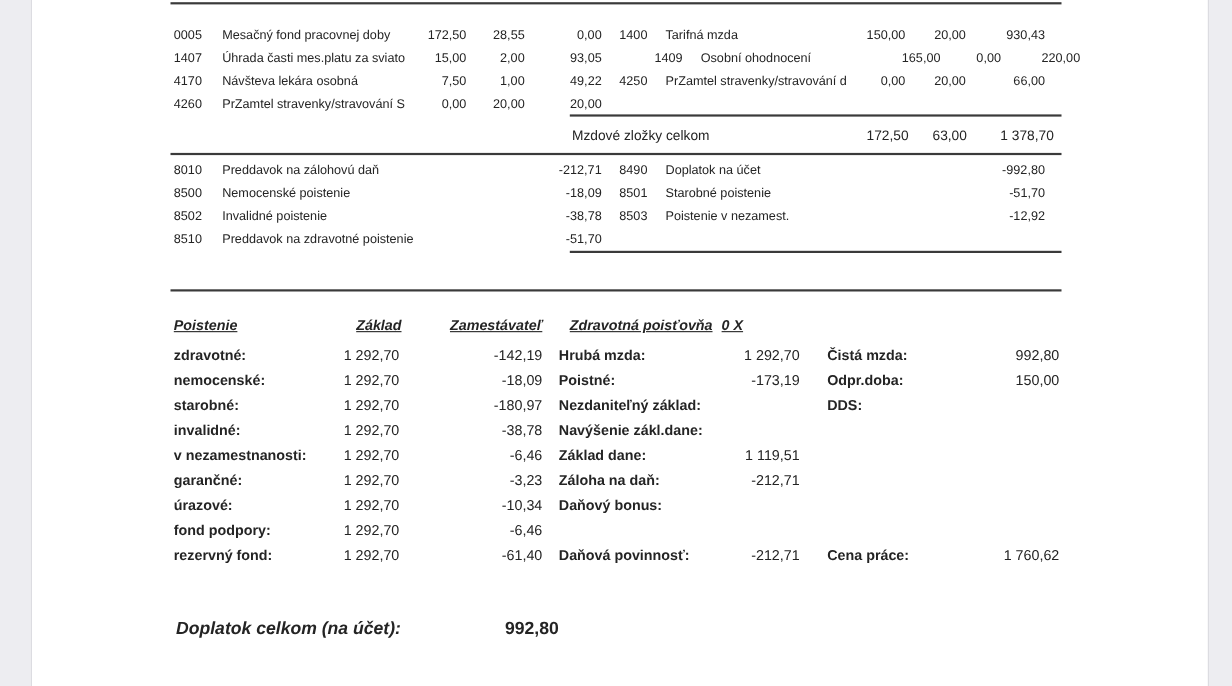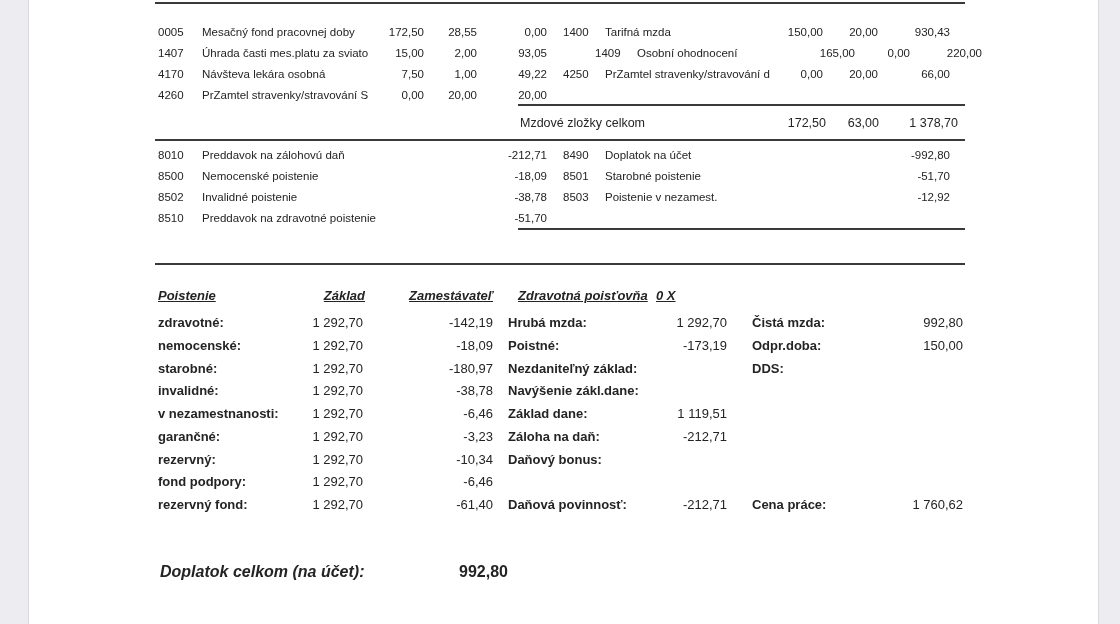--- a/index.html
+++ b/index.html
@@ -205,21 +205,21 @@
         <span class="cell i-label">v nezamestnanosti:</span>
         <span class="cell num i-base">1 292,70</span>
         <span class="cell num i-emp">-6,46</span>
       </div>
       <div class="ins-row" style="top: 425.75px;">
         <span class="cell i-label">garančné:</span>
         <span class="cell num i-base">1 292,70</span>
         <span class="cell num i-emp">-3,23</span>
       </div>
       <div class="ins-row" style="top: 448.5px;">
-        <span class="cell i-label">rezervný:</span>
+        <span class="cell i-label">úrazové:</span>
         <span class="cell num i-base">1 292,70</span>
         <span class="cell num i-emp">-10,34</span>
       </div>
       <div class="ins-row" style="top: 471.25px;">
         <span class="cell i-label">fond podpory:</span>
         <span class="cell num i-base">1 292,70</span>
         <span class="cell num i-emp">-6,46</span>
       </div>
       <div class="ins-row" style="top: 494px; padding-left: 20px;">
         <span class="cell i-label">rezervný fond:</span>

